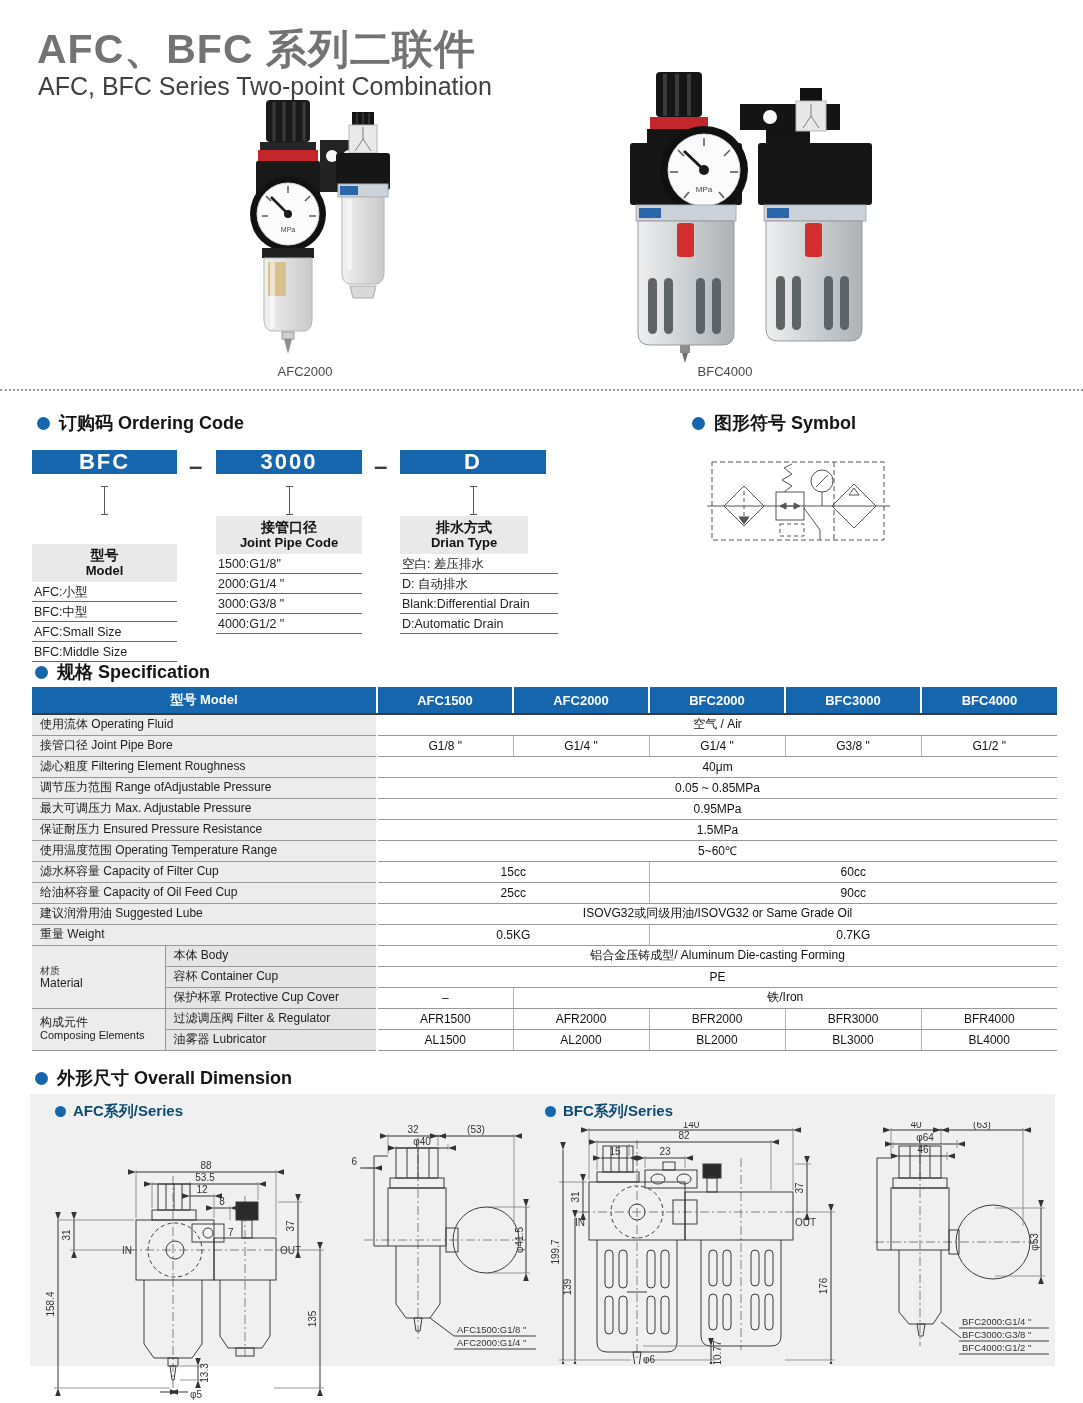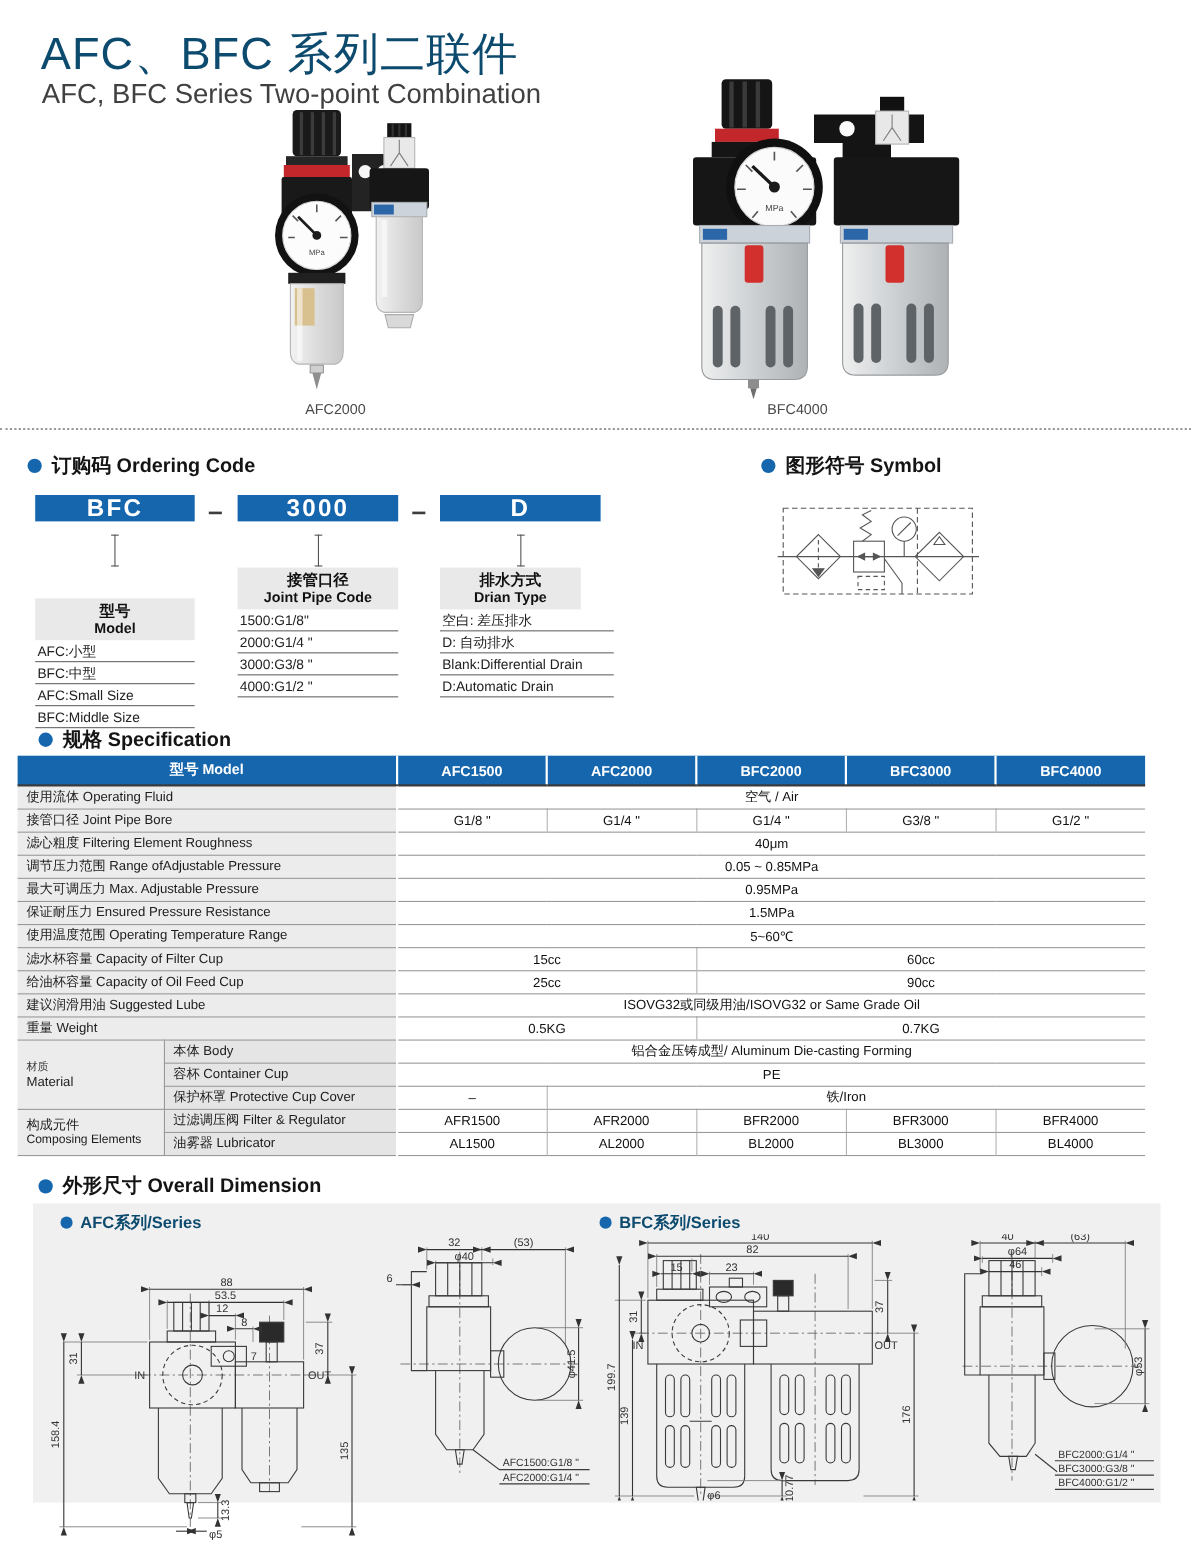--- a/index.html
+++ b/index.html
@@ -1,20 +1,20 @@
 <!DOCTYPE html>
 <html><head>
 <meta charset="utf-8">
 <style>
   :root{ --accent:#1566ad; --red:#c4272b; }
   *{margin:0;padding:0;box-sizing:border-box;}
   html,body{background:#fff;}
   body{width:1083px;height:1403px;position:relative;font-family:"Liberation Sans",sans-serif;color:#222;overflow:hidden;}
   .abs{position:absolute;}
-  .title-zh{left:37px;top:22px;font-size:41px;font-weight:normal;color:#0c4a6e;letter-spacing:1px;}
+  .title-zh{left:37px;top:22px;font-size:41px;font-weight:bold;color:#737373;letter-spacing:1px;}
   .title-en{left:38px;top:72px;font-size:25px;color:#404040;}
   .prod-label{font-size:13px;color:#4a4a4a;text-align:center;width:130px;}
   .dotline{left:0;top:389px;width:1083px;border-top:2px dotted #9a9a9a;height:0;}
   .sec-head{display:flex;align-items:center;gap:9px;font-weight:bold;font-size:18px;color:#141414;}
   .sec-head .bullet{width:13px;height:13px;border-radius:50%;background:var(--accent);flex:0 0 auto;}
   .sub-head{display:flex;align-items:center;gap:7px;font-weight:bold;font-size:15px;color:#0c4a6e;}
   .sub-head .bullet{width:11px;height:11px;border-radius:50%;background:var(--accent);}
   .code-box{height:24px;background:var(--accent);color:#fff;font-size:22px;font-weight:bold;letter-spacing:2px;display:flex;align-items:center;justify-content:center;}
   .code-dash{font-size:24px;font-weight:bold;color:#3c3c3c;}
   .conn{width:1px;background:#555;}
@@ -173,21 +173,21 @@
       <rect x="232" y="210" width="9" height="54" rx="4.5"></rect>
           <rect x="248" y="210" width="9" height="54" rx="4.5"></rect>
     </g>
   </g>
 </svg>
 </div>
 <div class="abs prod-label" style="left:240px;top:364px;">AFC2000</div>
 <div class="abs prod-label" style="left:660px;top:364px;">BFC4000</div>
 <div class="abs dotline"></div>
 
-<div class="abs sec-head" style="left:25px;top:411px;">
+<div class="abs sec-head" style="left:37px;top:411px;">
   <span class="bullet"></span>
   <span>订购码 Ordering Code</span>
 </div>
 <div class="abs code-box" style="left:32px;top:450px;width:145px;">BFC</div>
 <div class="abs code-dash" style="left:189px;top:452px;">–</div>
 <div class="abs code-box" style="left:216px;top:450px;width:146px;">3000</div>
 <div class="abs code-dash" style="left:374px;top:452px;">–</div>
 <div class="abs code-box" style="left:400px;top:450px;width:146px;">D</div>
 <div class="abs conn" style="left:104px;top:486px;height:29px;"></div>
 <div class="abs conn" style="left:289px;top:486px;height:29px;"></div>
@@ -259,21 +259,21 @@
       <path d="M143,47 L153,47 L148,40 Z"></path>
     </g>
   </g>
 </svg>
 </div>
 
 <div class="abs sec-head" style="left:35px;top:660px;justify-content:flex-end;">
   <span class="bullet"></span>
   <span>规格 Specification</span>
 </div>
-<table class="spec abs" style="left:16px;top:687px;">
+<table class="spec abs" style="left:32px;top:687px;">
   <colgroup>
       <col style="width:133px">
       <col style="width:212px">
       <col style="width:136px">
       <col style="width:136px">
       <col style="width:136px">
       <col style="width:136px">
       <col style="width:136px">
     </colgroup>
   <thead>

